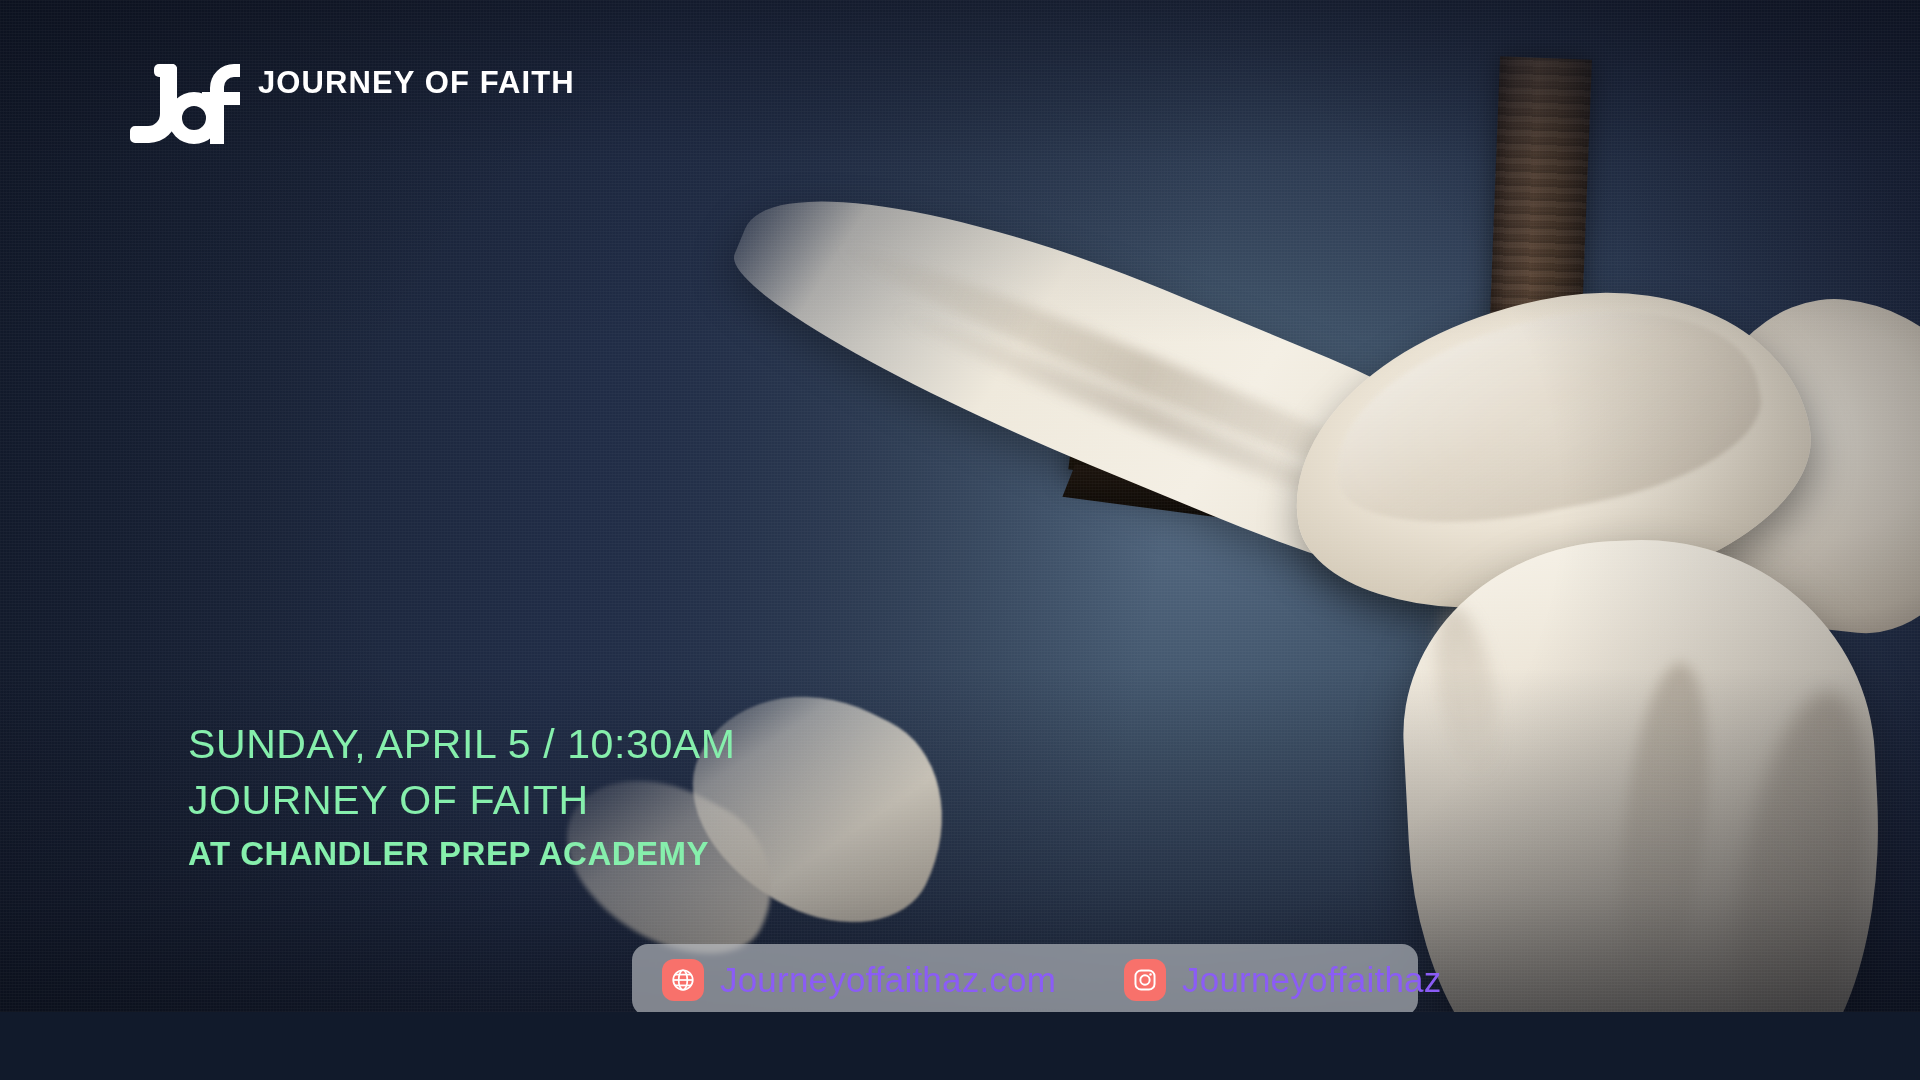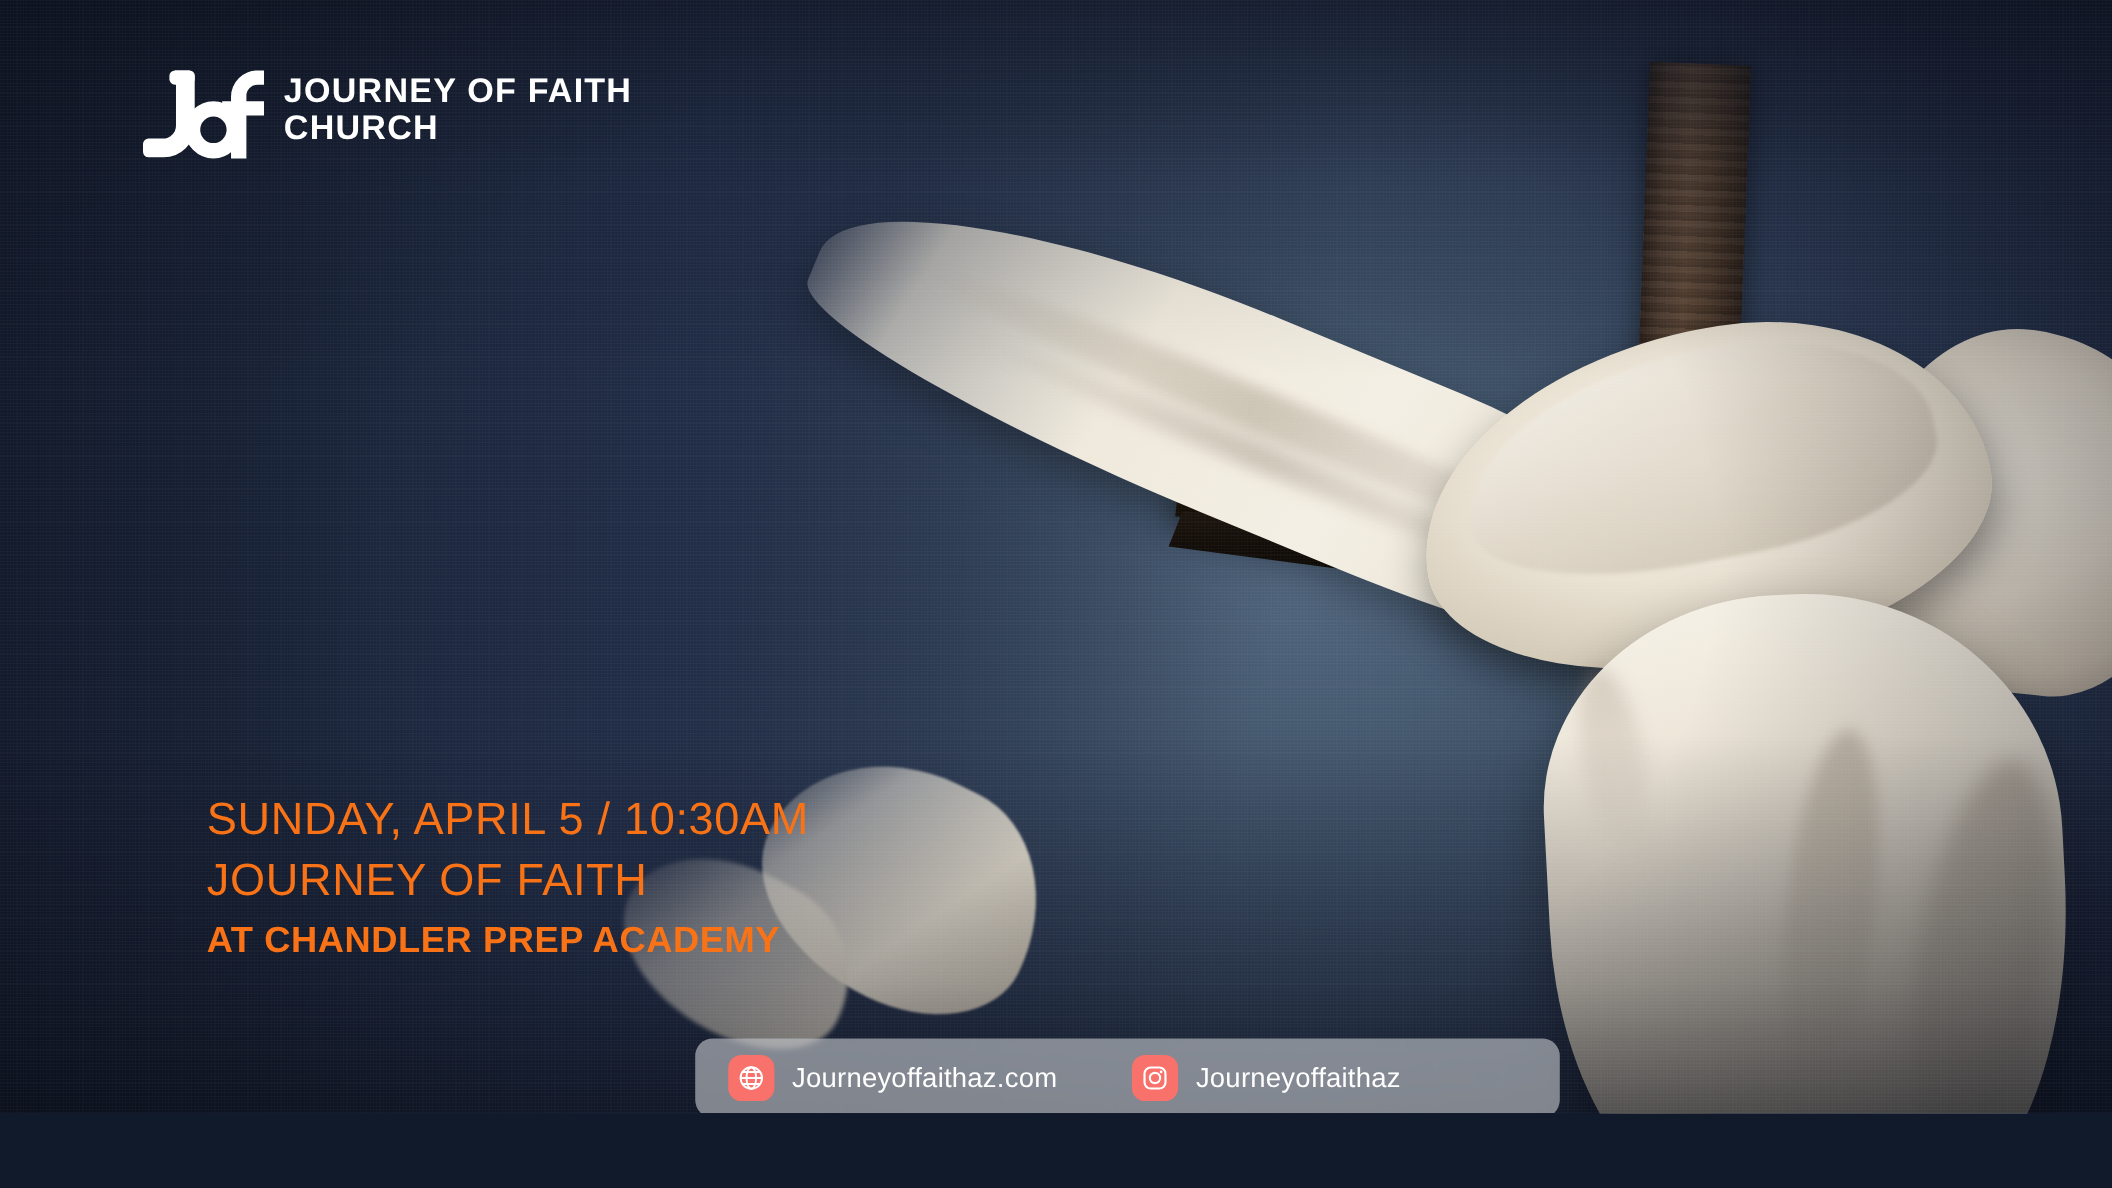--- a/index.html
+++ b/index.html
@@ -163,21 +163,21 @@
   }
   .service{
     margin-top:26px;
     font-family:"Liberation Sans Narrow","Liberation Sans", sans-serif;
     font-weight:400; font-size:116px; line-height:.9;
     color:#7f99d2; letter-spacing:13px;
     transform:scaleX(.96); transform-origin:left center;
   }
 
   
-  .details{ position:absolute; left:188px; top:718px; color:#f97316; }
+  .details{ position:absolute; left:188px; top:718px; color:#86efac; }
   .details .d1{ font-size:41px; font-weight:400; letter-spacing:.6px; line-height:1.28; white-space:nowrap; }
   .details .d2{ font-size:41px; font-weight:400; letter-spacing:.6px; line-height:1.28; margin-top:4px; white-space:nowrap; }
   .details .d3{ font-size:33px; font-weight:700; letter-spacing:.5px; line-height:1.28; margin-top:6px; white-space:nowrap; }
 
   
   .pill{
     position:absolute; left:632px; top:944px; width:786px; height:72px;
     background:rgba(196,199,203,.62);
     border-radius:16px;
     display:flex; align-items:center; gap:0;
@@ -186,21 +186,21 @@
   .pill-item{ display:flex; align-items:center; gap:16px; }
   .pill-item.web{ margin-left:30px; }
   .pill-item.insta{ margin-left:68px; }
   .sq-icon{
     width:42px; height:42px; flex:none;
     background:#f8716b; border-radius:12px;
     display:flex; align-items:center; justify-content:center;
   }
   .pill-text{
     font-family:"Liberation Sans Narrow","Liberation Sans", sans-serif;
-    font-size:25px; color:#ffffff; letter-spacing:.2px; white-space:nowrap;
+    font-size:35px; color:#8b5cf6; letter-spacing:.2px; white-space:nowrap;
   }
 </style>
 </head>
 <body>
 
 <div id="stage">
 
   <div class="bg-base"></div>
   <div class="bg-left-wash"></div>
 
@@ -245,21 +245,20 @@
         <path d="M31 2 h13 a5 5 0 0 1 5 5 v46 a28 28 0 0 1 -28 28 h-14 a5 5 0 0 1 -5 -5 v-7 a5 5 0 0 1 5 -5 h13 a12 12 0 0 0 12 -12 v-45 a5 5 0 0 1 -1 -5 z"></path>
         <rect x="26" y="2" width="23" height="13" rx="5"></rect>
 
         <path d="M66 30 a26 26 0 1 0 0 52 a26 26 0 0 0 0 -52 z m0 14 a12 12 0 1 1 0 24 a12 12 0 0 1 0 -24 z"></path>
 
         <path d="M96 30 h16 v13 h-16 v39 h-14 v-39 h-8 v-13 h8 v-4 a24 24 0 0 1 24 -24 h6 v13 h-6 a10 10 0 0 0 -10 10 z"></path>
       </g>
     </svg>
     <div class="logo-words">
       <div class="l1">JOURNEY OF FAITH</div>
-      <div class="l2">CHURCH</div>
     </div>
   </div>
 
 
   <div class="details">
     <div class="d1">SUNDAY, APRIL 5 / 10:30AM</div>
     <div class="d2">JOURNEY OF FAITH</div>
     <div class="d3">AT CHANDLER PREP ACADEMY</div>
   </div>
 

